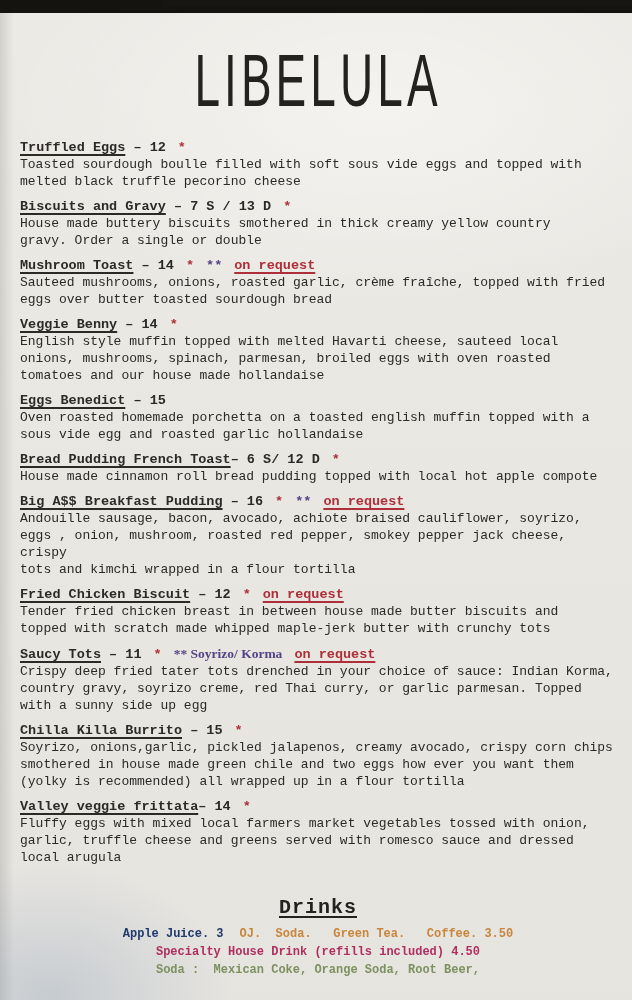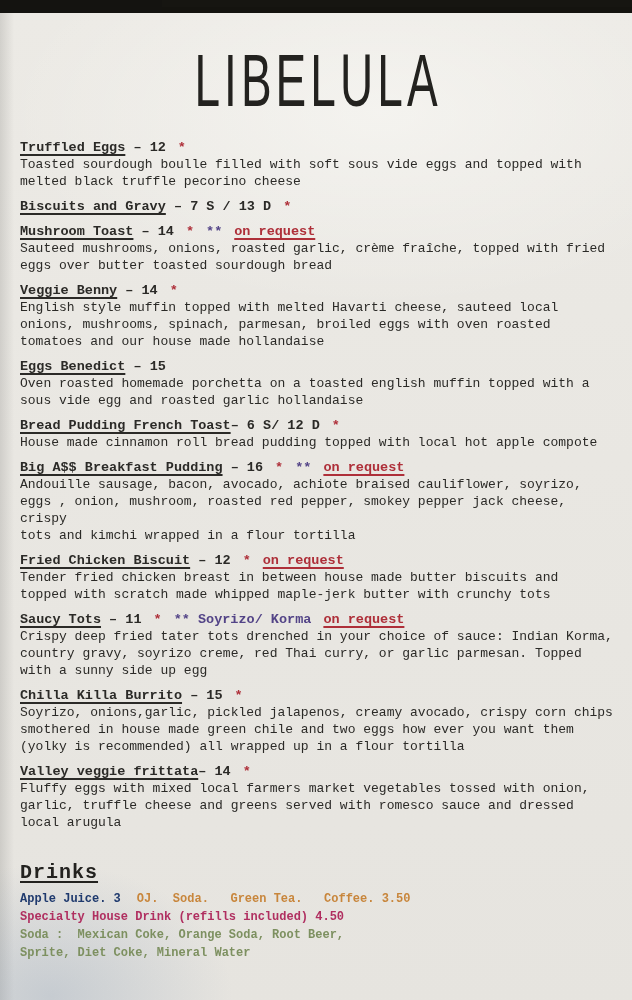--- a/index.html
+++ b/index.html
@@ -37,21 +37,21 @@
   .menu-item{margin-bottom:8px;text-align:left;}
   .item-head{font-size:13.5px;font-weight:bold;line-height:17px;white-space:pre;}
   .item-head .nm{text-decoration:underline;text-decoration-thickness:1.5px;text-underline-offset:2.5px;}
   .item-head .pr{}
   .tag{margin-left:12px;font-weight:bold;}
   .tag.u{text-decoration:underline;text-decoration-thickness:1.5px;text-underline-offset:2.5px;}
   .item-desc{
     font-size:13px;line-height:17px;color:#2b2a27;
     white-space:pre-line;
   }
-  .drinks{margin-top:30px;}
+  .drinks{margin-top:30px;text-align:center;}
   .drinks-head{
     display:inline-block;
     font-size:20px;font-weight:bold;color:#23221f;
     text-decoration:underline;text-decoration-thickness:2px;text-underline-offset:3px;
     margin-bottom:6px;letter-spacing:1px;
   }
   .drink-line{font-size:12px;font-weight:bold;line-height:18px;white-space:pre;}
   .drink-seg + .drink-seg{margin-left:16px;}
 </style>
 </head>
@@ -65,20 +65,22 @@
 
   <div class="menu" id="menu-list">
   <div class="menu-item">
     <div class="item-head"><span class="nm">Truffled Eggs</span><span class="pr"> – 12</span><span class="tag" style="color: rgb(174, 47, 57);">*</span></div>
     <div class="item-desc">Toasted sourdough boulle filled with soft sous vide eggs and topped with
 melted black truffle pecorino cheese</div>
   </div>
 
   <div class="menu-item">
     <div class="item-head"><span class="nm">Biscuits and Gravy</span><span class="pr"> – 7 S / 13 D</span><span class="tag" style="color: rgb(174, 47, 57);">*</span></div>
+    <div class="item-desc">House made buttery biscuits smothered in thick creamy yellow country
+gravy. Order a single or double</div>
   </div>
 
   <div class="menu-item">
     <div class="item-head"><span class="nm">Mushroom Toast</span><span class="pr"> – 14</span><span class="tag" style="color: rgb(174, 47, 57);">*</span><span class="tag" style="color: rgb(83, 68, 135);">**</span><span class="tag u" style="color: rgb(174, 47, 57);">on request</span></div>
     <div class="item-desc">Sauteed mushrooms, onions, roasted garlic, crème fraîche, topped with fried
 eggs over butter toasted sourdough bread</div>
   </div>
 
   <div class="menu-item">
     <div class="item-head"><span class="nm">Veggie Benny</span><span class="pr"> – 14</span><span class="tag" style="color: rgb(174, 47, 57);">*</span></div>
@@ -105,21 +107,21 @@
 tots and kimchi wrapped in a flour tortilla</div>
   </div>
 
   <div class="menu-item">
     <div class="item-head"><span class="nm">Fried Chicken Biscuit</span><span class="pr"> – 12</span><span class="tag" style="color: rgb(174, 47, 57);">*</span><span class="tag u" style="color: rgb(174, 47, 57);">on request</span></div>
     <div class="item-desc">Tender fried chicken breast in between house made butter biscuits and
 topped with scratch made whipped maple-jerk butter with crunchy tots</div>
   </div>
 
   <div class="menu-item">
-    <div class="item-head"><span class="nm">Saucy Tots</span><span class="pr"> – 11</span><span class="tag" style="color: rgb(174, 47, 57);">*</span><span class="tag" style="color: rgb(83, 68, 135);">** Soyrizo/ Korma</span><span class="tag u" style="color: rgb(174, 47, 57);">on request</span></div>
+    <div class="item-head"><span class="nm">Saucy Tots</span><span class="pr"> – 11</span><span class="tag" style="color: rgb(174, 47, 57);">*</span><span class="tag" style="color: rgb(83, 68, 135); font-family: Liberation Serif, serif;">** Soyrizo/ Korma</span><span class="tag u" style="color: rgb(174, 47, 57);">on request</span></div>
     <div class="item-desc">Crispy deep fried tater tots drenched in your choice of  sauce: Indian Korma,
 country gravy, soyrizo creme, red Thai curry, or garlic parmesan. Topped
 with a sunny side up egg</div>
   </div>
 
   <div class="menu-item">
     <div class="item-head"><span class="nm">Chilla Killa Burrito</span><span class="pr"> – 15</span><span class="tag" style="color: rgb(174, 47, 57);">*</span></div>
     <div class="item-desc">Soyrizo, onions,garlic, pickled jalapenos, creamy avocado, crispy corn chips
 smothered in house made green chile and two eggs how ever you want them
 (yolky is recommended) all wrapped up in a flour tortilla</div>
@@ -132,16 +134,15 @@
 local arugula</div>
   </div>
 </div>
 
   <div class="drinks">
     <div><span class="drinks-head">Drinks</span></div>
     <div id="drinks-lines">
         <div class="drink-line"><span class="drink-seg" style="color: rgb(31, 58, 110);">Apple Juice. 3</span><span class="drink-seg" style="color: rgb(200, 134, 60);">OJ.  Soda.   Green Tea.   Coffee. 3.50</span></div>
         <div class="drink-line"><span class="drink-seg" style="color: rgb(176, 47, 96);">Specialty House Drink (refills included) 4.50</span></div>
         <div class="drink-line"><span class="drink-seg" style="color: rgb(125, 144, 96);">Soda :  Mexican Coke, Orange Soda, Root Beer,</span></div>
-        <div class="drink-line"><span class="drink-seg" style="color: rgb(125, 144, 96);">Sprite, Diet Coke, Mineral Water</span></div>
       </div>
   </div>
 </div>
 
 </body></html>

